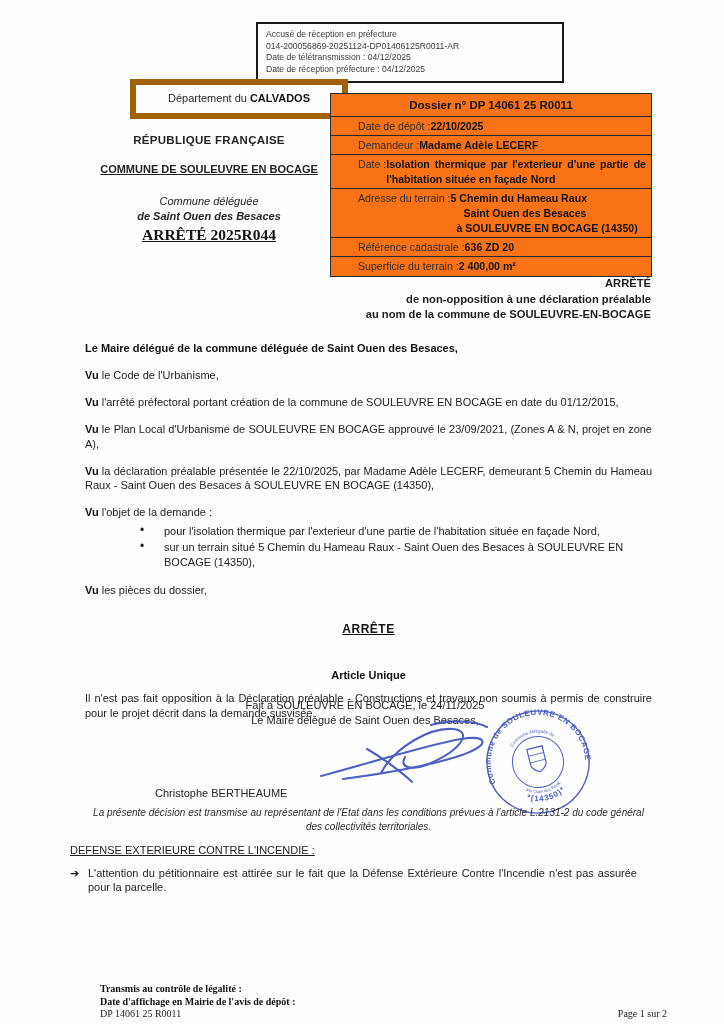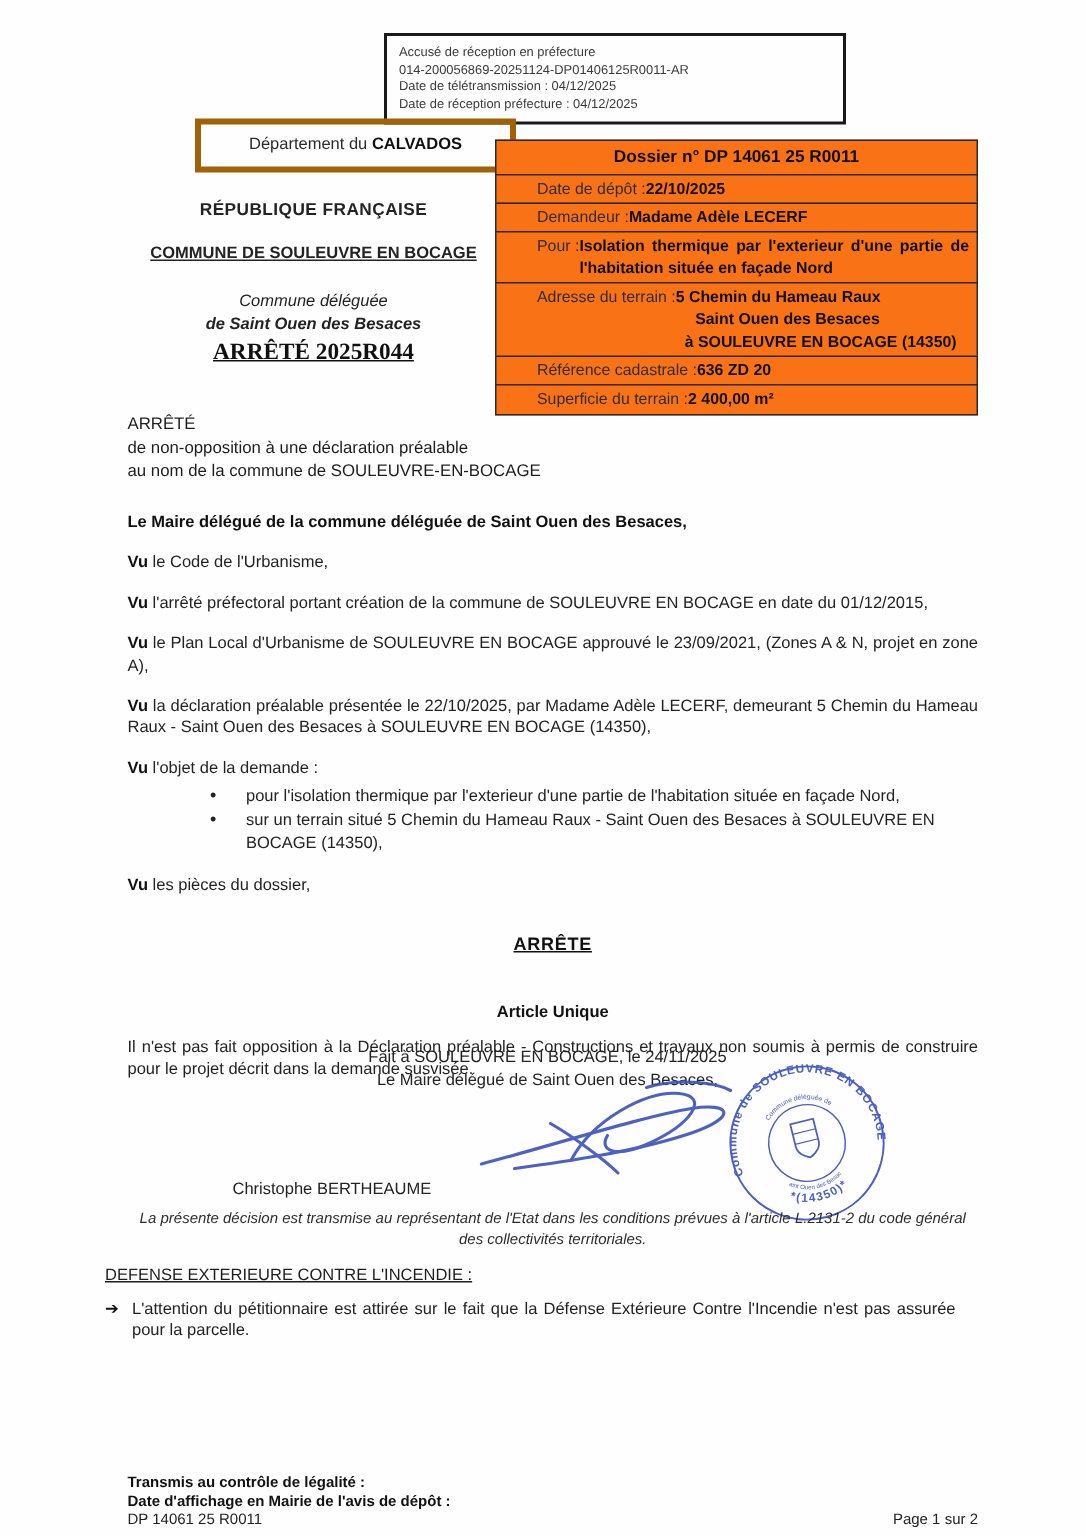--- a/index.html
+++ b/index.html
@@ -14,21 +14,21 @@
   
   .reception-box{
     position:absolute;left:256px;top:22px;width:288px;
     border:2px solid #1a1a1a;padding:5px 8px 6px 8px;
     font-size:8.6px;line-height:1.35;color:#3a3a3a;
   }
 
   
   .dept-box{
     position:absolute;left:130px;top:79px;width:198px;
-    border:4px solid #a16207;padding:6px 4px;
+    border:6px solid #a16207;padding:6px 4px;
     text-align:center;font-size:11px;line-height:1.45;color:#2b2b2b;
   }
 
   
   .left-header{
     position:absolute;left:78px;top:133px;width:262px;
     text-align:center;font-size:11.5px;line-height:1.3;
   }
   .left-header .republic{font-weight:bold;letter-spacing:.3px;margin-bottom:14px;}
   .left-header .commune{font-weight:bold;text-decoration:underline;margin-bottom:18px;font-size:11px;}
@@ -50,21 +50,21 @@
   .dt-flex{display:flex;padding-left:27px;}
   .dt-flex .lbl{white-space:nowrap;}
   .dt-flex .val{font-weight:bold;color:#111;}
   .dt-justify .val{text-align:justify;}
   .addr-l2{padding-left:13px;}
   .addr-l3{padding-left:6px;}
 
   
   .main-title{
     position:absolute;left:85px;top:276px;width:566px;
-    text-align:left;font-weight:normal;font-size:11.2px;line-height:1.4;color:#1d1d1d;
+    text-align:right;font-weight:bold;font-size:11.2px;line-height:1.4;color:#1d1d1d;
   }
 
   
   .body-col{position:absolute;left:85px;top:341px;width:567px;font-size:11px;line-height:1.32;}
   .body-col p{margin:0 0 12.5px 0;text-align:justify;}
   .opening{font-weight:bold;color:#111;}
   .two-line{margin-bottom:13px;}
   ul.demande{list-style:none;margin:2px 0 14px 55px;padding:0;}
   ul.demande li{position:relative;padding-left:24px;margin-bottom:2px;text-align:left;}
   ul.demande li::before{content:"\2022";position:absolute;left:0;top:-1px;font-size:12px;}
@@ -85,21 +85,21 @@
   .transmission-note{
     position:absolute;left:85px;top:806px;width:567px;
     text-align:center;font-style:italic;font-size:10px;line-height:1.35;color:#2d2d2d;
   }
 
   .defense{position:absolute;left:70px;top:843px;width:567px;font-size:11px;line-height:1.32;}
   .defense .heading{text-decoration:underline;margin-bottom:8px;color:#1d1d1d;}
   .defense .note{position:relative;padding-left:18px;text-align:justify;}
   .defense .arrow{position:absolute;left:0;top:0;font-weight:bold;color:#111;}
 
-  .footer{position:absolute;left:85px;top:983px;width:567px;font-size:10px;line-height:1.25;color:#222;}
+  .footer{position:absolute;left:100px;top:983px;width:567px;font-size:10px;line-height:1.25;color:#222;font-family:Liberation Serif, serif;}
   .footer .f-bold{font-weight:bold;color:#111;}
   .footer .f-last{display:flex;justify-content:space-between;}
 </style>
 </head>
 <body>
 
 <div class="page">
 
   <div class="reception-box">
     <div>Accusé de réception en préfecture</div>
@@ -124,21 +124,21 @@
     <div class="dt-row dt-header">Dossier n° DP 14061 25 R0011</div>
     <div class="dt-row dt-flex">
       <span class="lbl">Date de dépôt : </span>
       <span class="val">22/10/2025</span>
     </div>
     <div class="dt-row dt-flex">
       <span class="lbl">Demandeur : </span>
       <span class="val">Madame Adèle LECERF</span>
     </div>
     <div class="dt-row dt-flex dt-justify">
-      <span class="lbl">Pour : </span>
+      <span class="lbl">Date : </span>
       <span class="val">Isolation thermique par l'exterieur d'une partie de l'habitation située en façade Nord</span>
     </div>
     <div class="dt-row dt-flex">
       <span class="lbl">Adresse du terrain : </span>
       <span class="val">
         <div>5 Chemin du Hameau Raux</div>
         <div class="addr-l2">Saint Ouen des Besaces</div>
         <div class="addr-l3">à SOULEUVRE EN BOCAGE (14350)</div>
       </span>
     </div>

